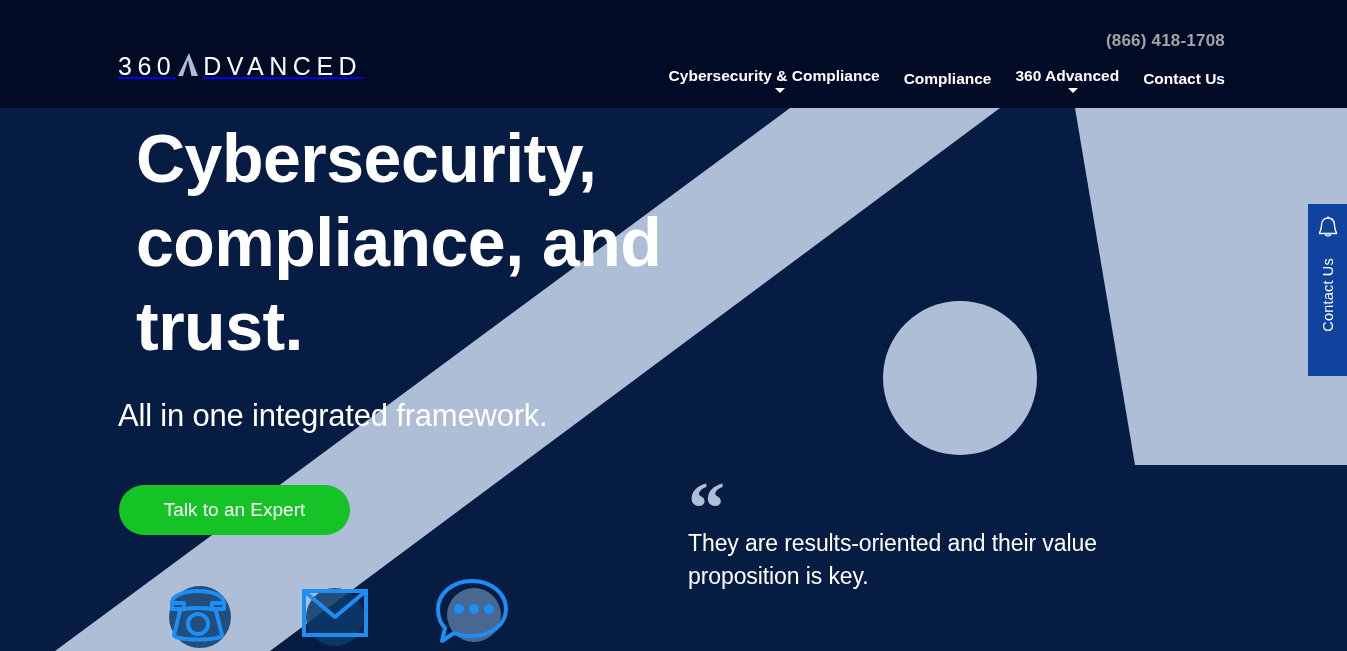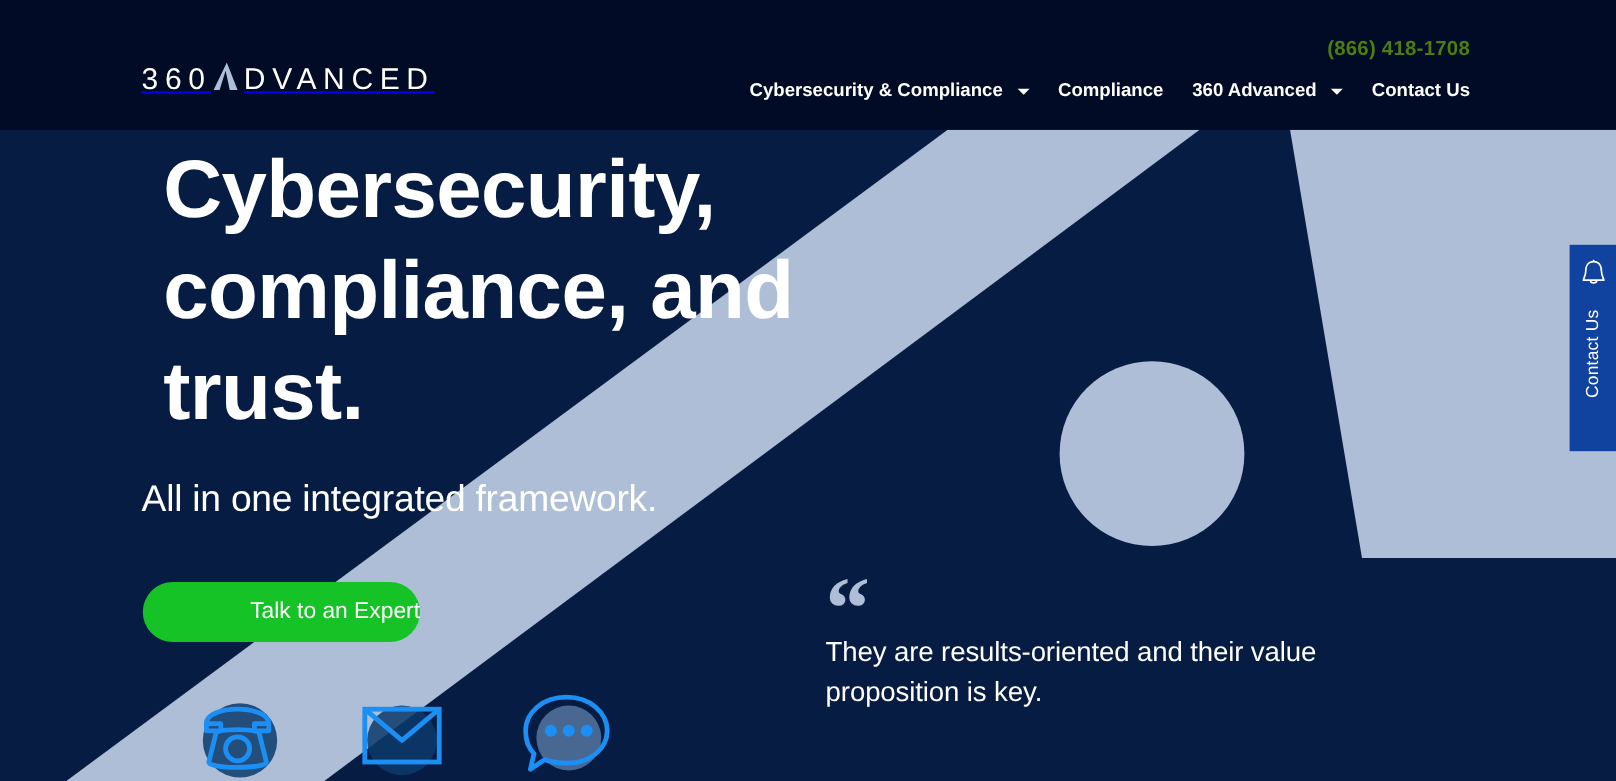--- a/index.html
+++ b/index.html
@@ -52,21 +52,21 @@
   }
   .logo-a{
     display:inline-block;
     vertical-align:middle;
     margin:0 1px 0 2px;
   }
 
   .phone{
     position:absolute;
     right:122px; top:31px;
-    color:#4d7c0f;
+    color:#a3a3a3;
     font-size:17px;
     font-weight:700;
     letter-spacing:.2px;
     text-decoration:none;
     white-space:nowrap;
   }
 
   .nav{
     position:absolute;
     right:122px; top:64px;
@@ -79,20 +79,21 @@
     display:flex;
     align-items:center;
     color:#ffffff;
     font-size:15.5px;
     font-weight:700;
     text-decoration:none;
     padding:0 0 0 0;
     margin-left:24px;
     cursor:pointer;
     line-height:24px;
+    flex-direction:column;
   }
   .nav-item:first-child{ margin-left:0; }
   .caret{
     display:inline-block;
     margin-left:12px;
     width:0; height:0;
     border-left:5px solid transparent;
     border-right:5px solid transparent;
     border-top:5px solid #ffffff;
   }
@@ -128,21 +129,20 @@
     left:119px; top:377px;
     width:231px; height:50px;
     background:#16C326;
     border:none;
     border-radius:25px;
     color:#ffffff;
     font-family:"Liberation Sans", sans-serif;
     font-size:19px;
     font-weight:400;
     cursor:pointer;
-    text-align:right;
   }
 
   
   .icon-row{
     position:absolute;
     left:155px; top:460px;
     display:flex;
     align-items:flex-start;
     gap:52px;
     z-index:6;

